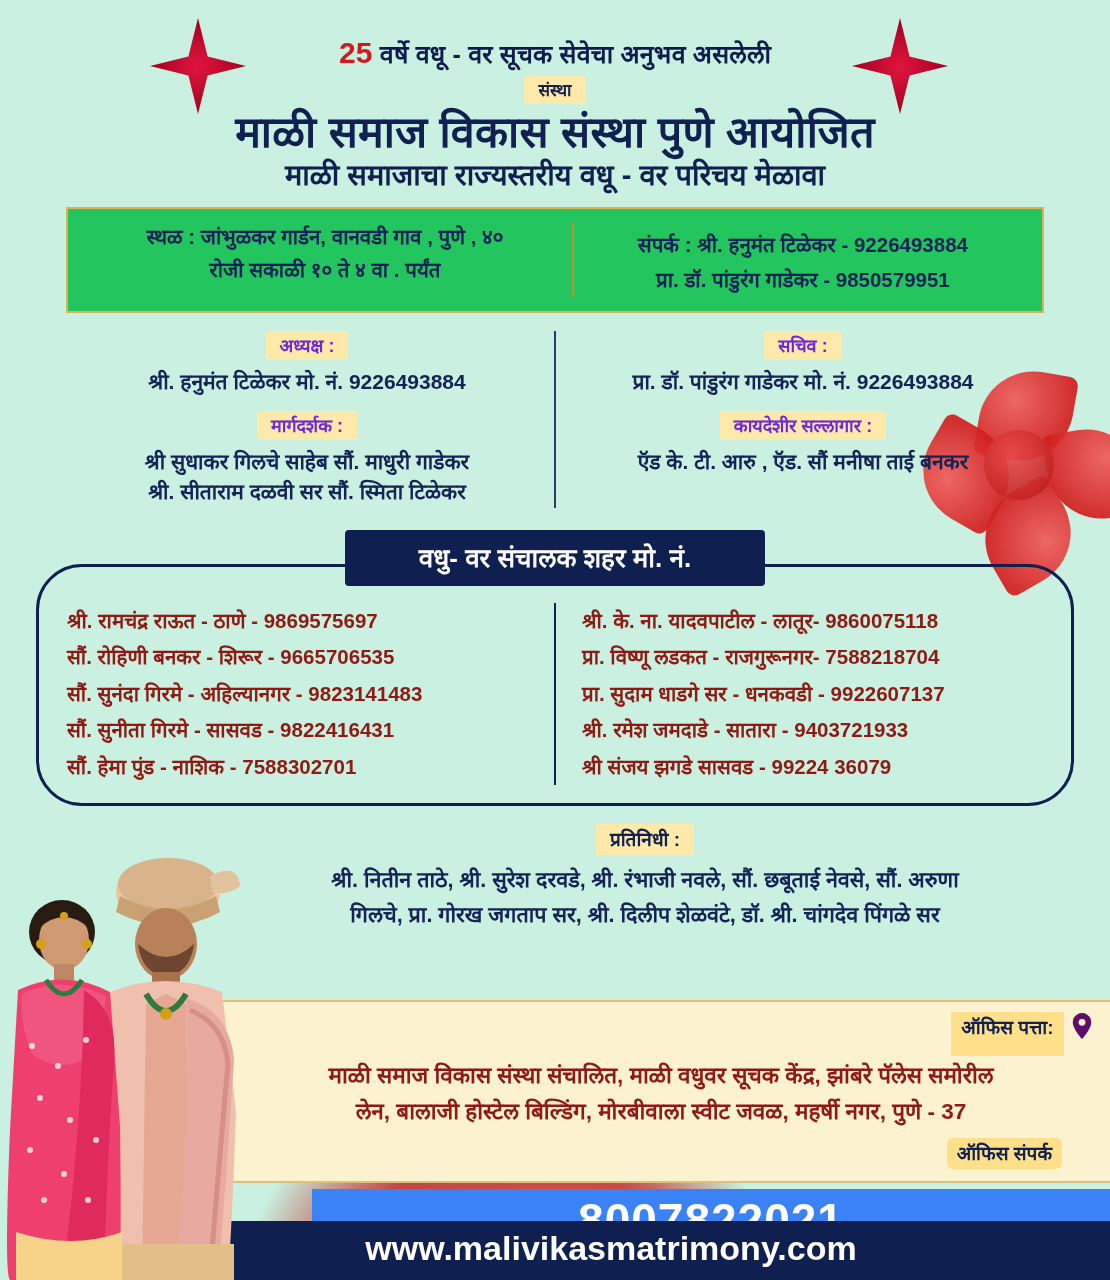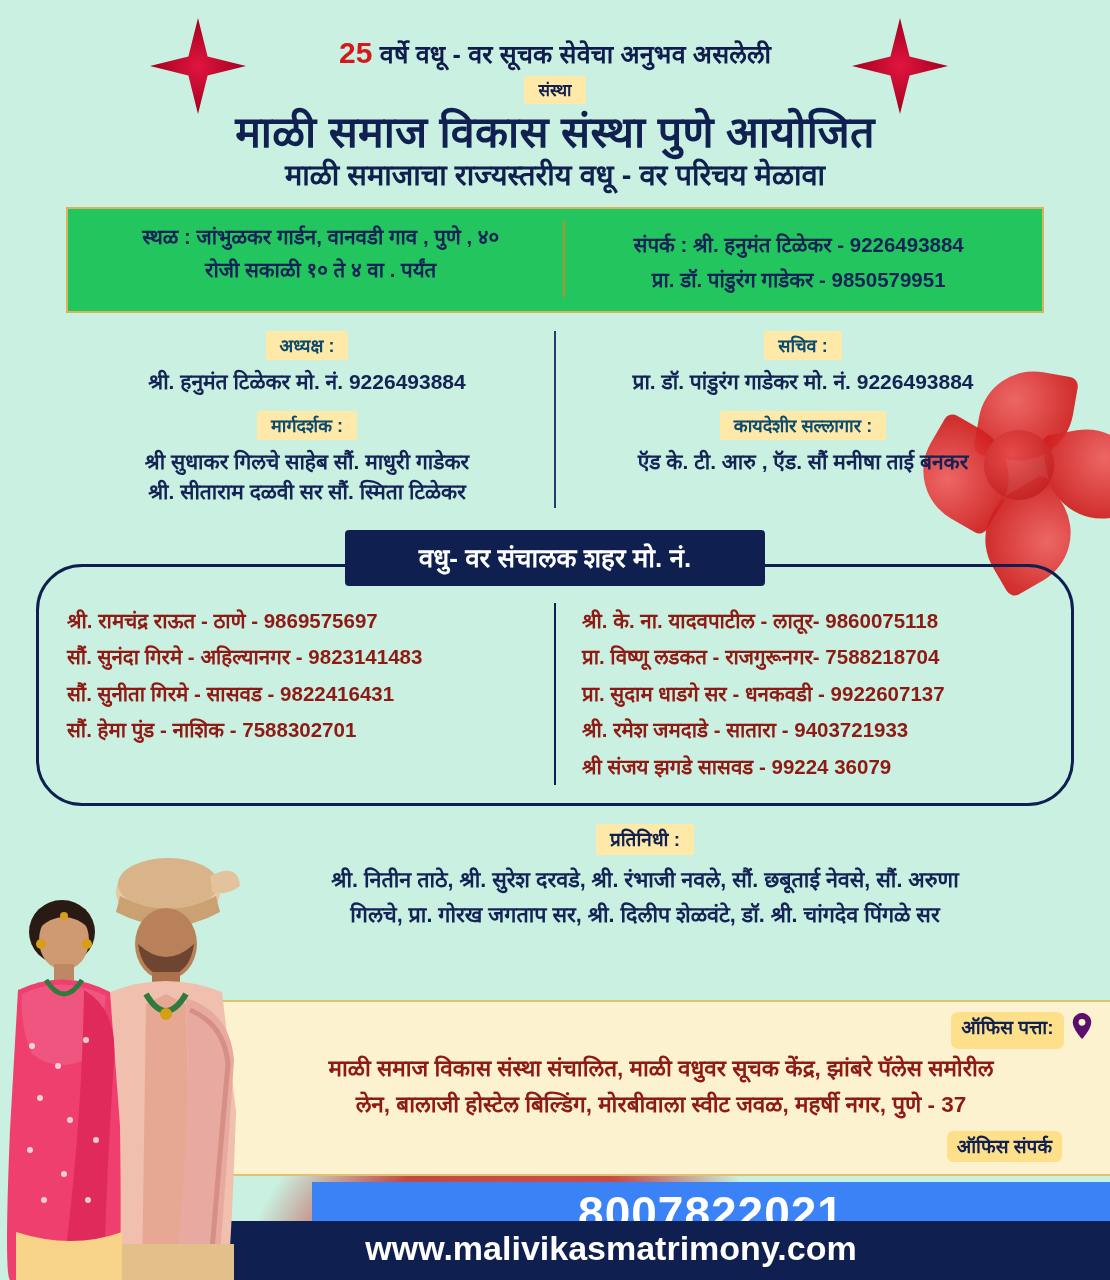--- a/index.html
+++ b/index.html
@@ -79,37 +79,37 @@
   
   .venue-box {
     position: relative; z-index: 3;
     margin: 14px 66px 0 66px;
     background: #22c55e;
     border: 2px solid #d9b25c;
     display: flex;
     padding: 12px 10px 14px 10px;
   }
   .venue-left  { flex: 1.12; text-align: center; border-right: 2px solid #b8912f; padding: 0 6px; }
-  .venue-right { flex: 1.0; text-align: center; padding: 0 22px; }
+  .venue-right { flex: 1.0; text-align: center; padding: 0 14px; }
   .venue-left div, .venue-right div {
     font-size: 20.5px; font-weight: 700; color: #142356; line-height: 1.6;
   }
   .venue-right div { padding-top: 8px; }
   .venue-right div + div { padding-top: 2px; }
 
   
   .officers {
     position: relative; z-index: 3;
     margin: 18px 60px 0 60px;
     display: flex;
   }
   .off-col { flex: 1; text-align: center; }
   .off-col.left { border-right: 2px solid #2a3a6b; }
   .off-label {
-    display: inline-block; background: #ffe9a8; color: #0c4a6e;
+    display: inline-block; background: #ffe9a8; color: #6d28d9;
     font-size: 18px; font-weight: 700; padding: 2px 14px 3px; border-radius: 2px;
   }
   .off-name {
     font-size: 21px; font-weight: 700; color: #142356; margin-top: 7px; line-height: 1.45;
   }
   .off-block + .off-block { margin-top: 14px; }
 
   
   .city-wrap { position: relative; z-index: 3; margin: 22px 36px 0 36px; }
   .city-title {
@@ -149,21 +149,21 @@
     position: absolute; z-index: 3;
     left: 200px; right: 0; top: 1000px;
   }
   .office-bar {
     background: #fdf2cf; border-top: 2px solid #e0c071; border-bottom: 2px solid #e0c071;
     padding: 10px 18px 12px 30px;
   }
   .office-label-row { text-align: right; margin-bottom: 2px; }
   .office-label {
     display: inline-block; background: #ffe08a; color: #102050;
-    font-size: 19px; font-weight: 700; padding: 2px 10px 9px; border-radius: 7px;
+    font-size: 19px; font-weight: 700; padding: 2px 10px 16px; border-radius: 0;
   }
   .pin-icon { display: inline-block; vertical-align: -5px; margin-left: 4px; }
   .office-text {
     font-size: 22.5px; font-weight: 700; color: #8f1a14; line-height: 1.6;
     text-align: center; padding: 0 10px;
   }
   .office-contact-row { text-align: right; margin-top: 8px; padding-right: 30px; }
   .office-contact-label {
     display: inline-block; background: #ffe08a; color: #102050;
     font-size: 19px; font-weight: 700; padding: 2px 10px 3px; border-radius: 6px;
@@ -246,20 +246,21 @@
       <div class="off-name">ऍड के. टी. आरु , ऍड. सौं मनीषा ताई बनकर</div>
     </div>
   </div>
 </div>
 
 <div class="city-wrap">
   <div class="city-title">वधु- वर संचालक शहर मो. नं.</div>
   <div class="city-panel">
     <div class="city-col left">
       <div>श्री. रामचंद्र राऊत - ठाणे - 9869575697</div>
+      <div>सौं. रोहिणी बनकर - शिरूर - 9665706535</div>
       <div>सौं. सुनंदा गिरमे - अहिल्यानगर - 9823141483</div>
       <div>सौं. सुनीता गिरमे - सासवड - 9822416431</div>
       <div>सौं. हेमा पुंड - नाशिक - 7588302701</div>
     </div>
     <div class="city-col right">
       <div>श्री. के. ना. यादवपाटील - लातूर- 9860075118</div>
       <div>प्रा. विष्णू लडकत - राजगुरूनगर- 7588218704</div>
       <div>प्रा. सुदाम धाडगे सर - धनकवडी - 9922607137</div>
       <div>श्री. रमेश जमदाडे - सातारा - 9403721933</div>
       <div>श्री संजय झगडे सासवड - 99224 36079</div>

